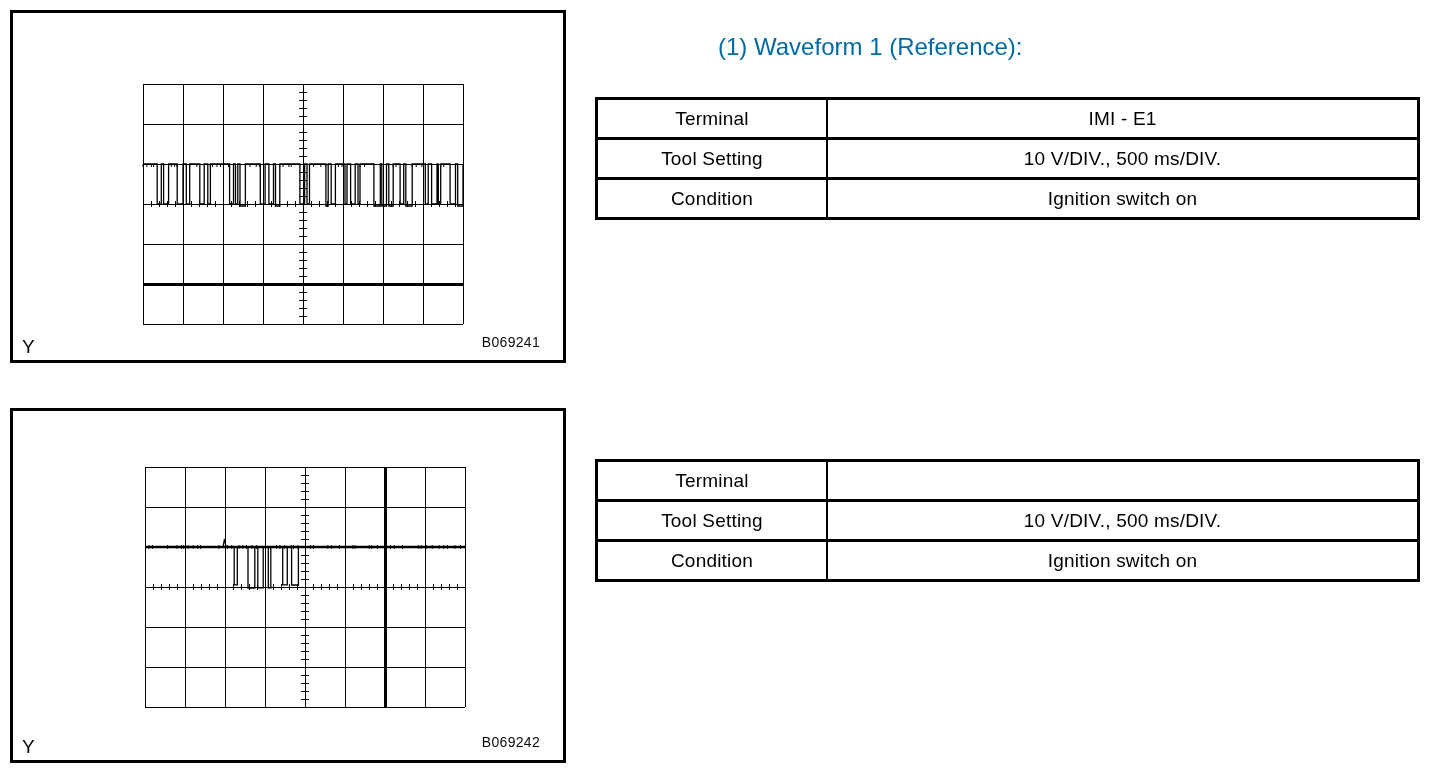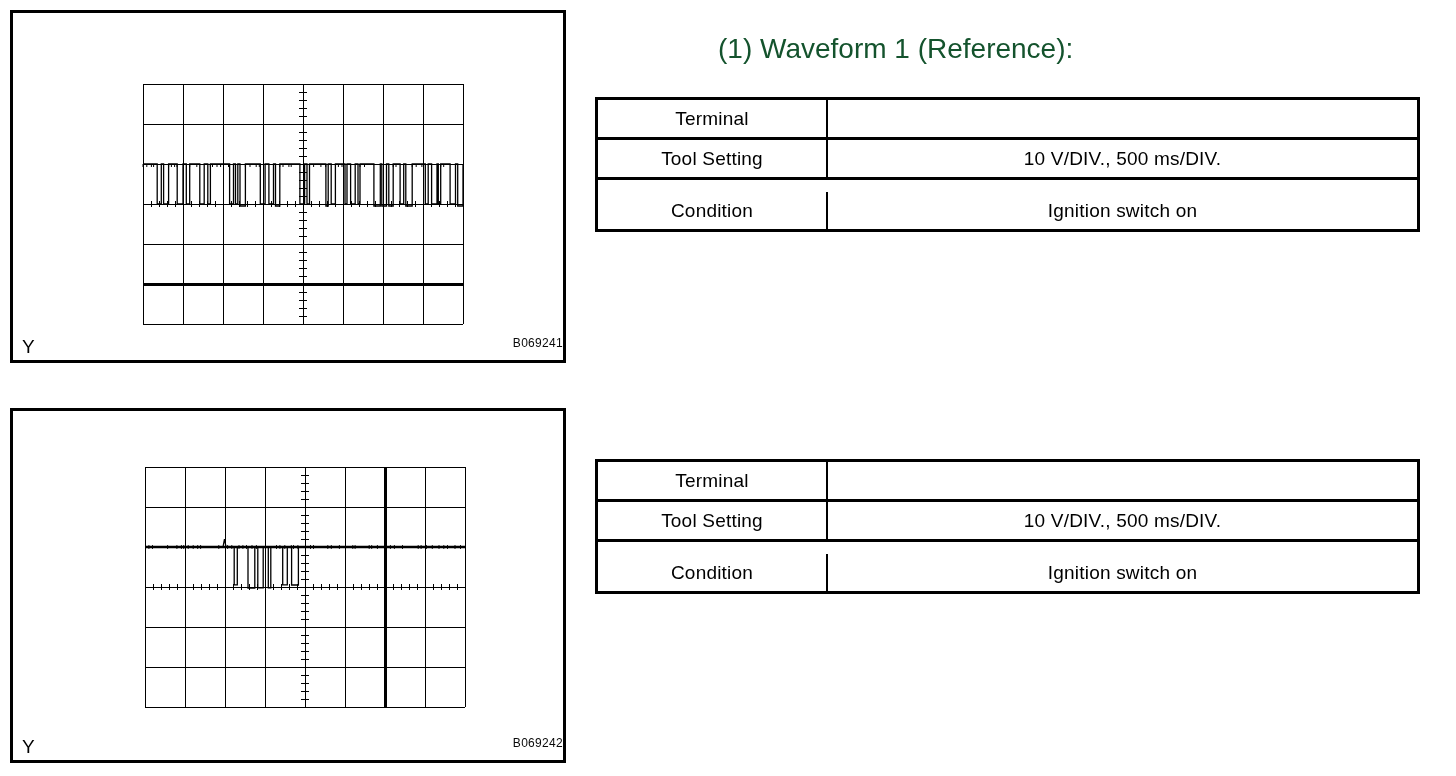--- a/index.html
+++ b/index.html
@@ -9,32 +9,32 @@
   }
   .scope-box{
     position:absolute;left:10px;width:550px;background:#fff;
     border:3px solid #000;
   }
   .scope-box svg{display:block;}
   .y-label{
     position:absolute;left:9px;bottom:4px;font-size:19px;line-height:1;color:#000;
   }
   .fig-code{
-    position:absolute;right:0;bottom:11px;font-size:12px;line-height:1;color:#0a0a0a;
+    position:absolute;right:23px;bottom:11px;font-size:14px;line-height:1;color:#0a0a0a;
     letter-spacing:.3px;
     margin-top:36px;
   }
   .heading{
-    position:absolute;font-size:28px;line-height:1.15;white-space:nowrap;color:#14532d;
+    position:absolute;font-size:24px;line-height:1.15;white-space:nowrap;color:#0369a1;
   }
   .ref-table{
     position:absolute;left:595px;width:819px;border:3px solid #000;background:#fff;
   }
   .ref-row{display:flex;height:37px;border-bottom:3px solid #000;}
-  .ref-row:last-child{border-bottom:none;margin-top:12px;}
+  .ref-row:last-child{border-bottom:none;}
   .cell{
     display:flex;align-items:center;justify-content:center;
     font-size:19px;letter-spacing:.2px;
   }
   .cell-label{width:228px;border-right:2px solid #000;}
   .cell-value{flex:1;}
 </style>
 </head>
 <body>
 
@@ -203,20 +203,21 @@
       </svg>
     <span class="y-label">Y</span>
     <span class="fig-code">B069242</span>
   </div>
 
   <div class="heading" style="left:718px;top:33px">(1) Waveform 1 (Reference):</div>
 
   <div class="ref-table" style="top:97px">
     <div class="ref-row">
       <div class="cell cell-label">Terminal</div>
+      <div class="cell cell-value">IMI - E1</div>
     </div>
     <div class="ref-row">
       <div class="cell cell-label">Tool Setting</div>
       <div class="cell cell-value">10 V/DIV., 500 ms/DIV.</div>
     </div>
     <div class="ref-row">
       <div class="cell cell-label">Condition</div>
       <div class="cell cell-value">Ignition switch on</div>
     </div>
   </div>

